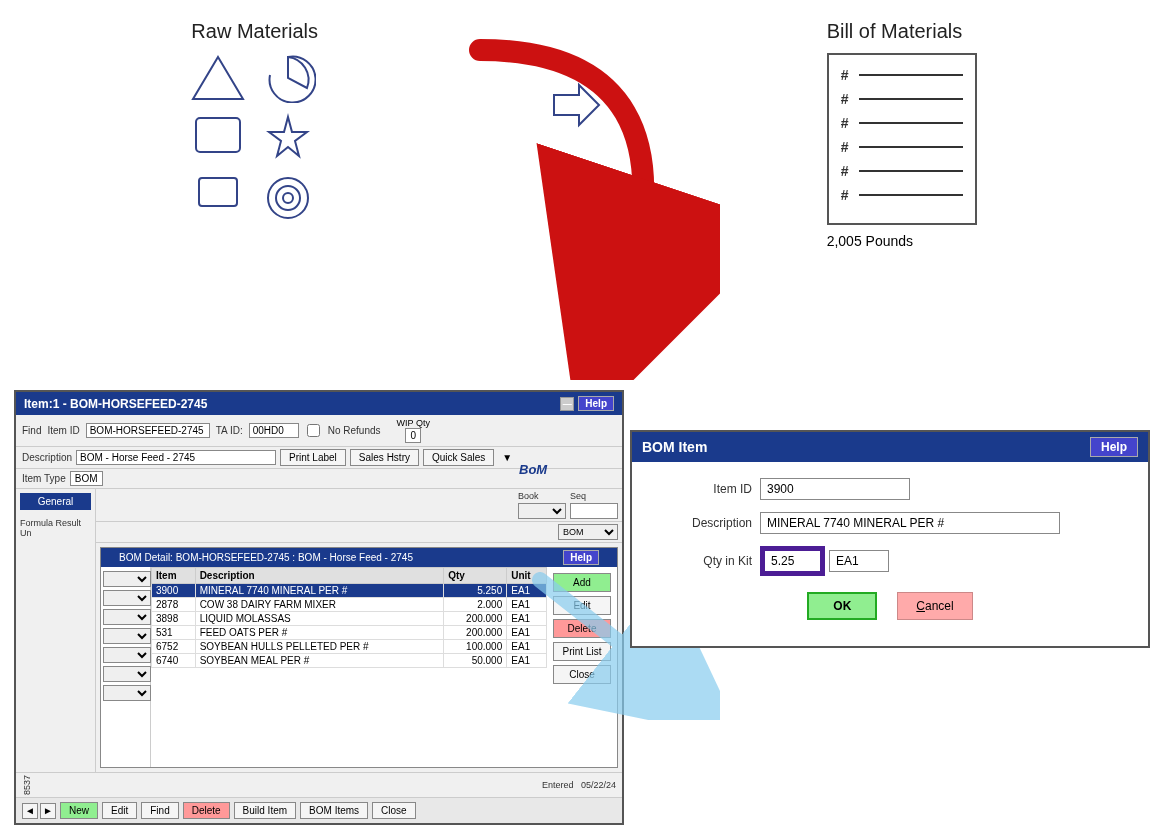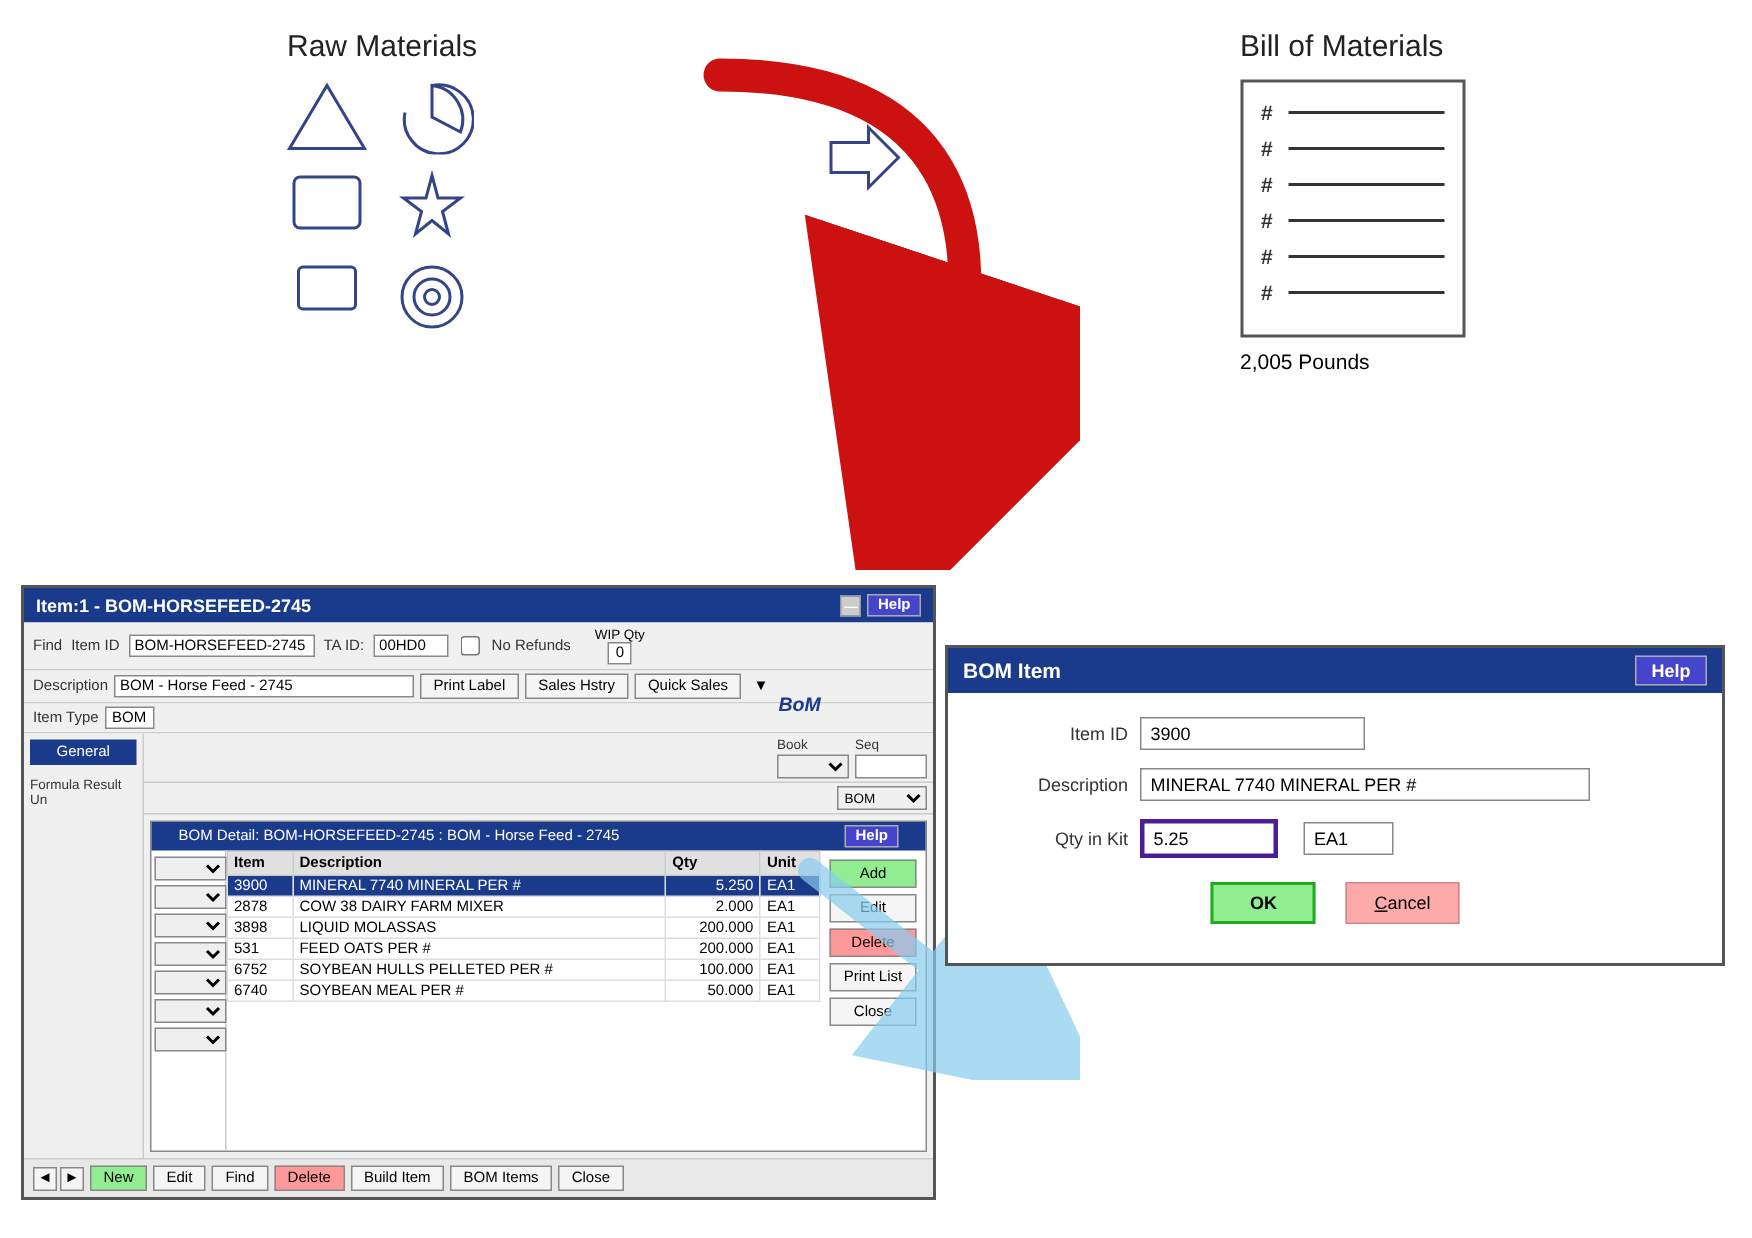--- a/index.html
+++ b/index.html
@@ -369,25 +369,25 @@
       font-size: 12px;
       flex: 1;
       max-width: 300px;
     }
     .qty-row {
       display: flex;
       align-items: center;
       margin-bottom: 16px;
     }
     .qty-input {
-      border: 3px solid #4c1d95;
+      border: 5px solid #4c1d95;
       padding: 3px 6px;
       font-size: 12px;
-      width: 92px;
-      margin-right: 17px;
+      width: 65px;
+      margin-right: 4px;
     }
     .ea-input {
       border: 1px solid #888;
       padding: 3px 6px;
       font-size: 12px;
       width: 60px;
     }
     .dialog-btns {
       display: flex;
       justify-content: center;
@@ -648,20 +648,28 @@
             <button class="action-btn btn-edit">Edit</button>
             <button class="action-btn btn-delete">Delete</button>
             <button class="action-btn btn-print">Print List</button>
             <button class="action-btn btn-close">Close</button>
           </div>
         </div>
       </div>
     </div>
   </div>
 
+  <div class="bottom-bar">
+    <span class="side-num">8537</span>
+    <span class="entered-label">
+      <span>Entered</span>
+      &nbsp;
+      <span>05/22/24</span>
+    </span>
+  </div>
 
   <div class="footer-btn-row">
     <div class="footer-nav">
       <span class="nav-btn">◄</span>
       <span class="nav-btn">►</span>
     </div>
     <button class="footer-btn footer-btn-new">New</button>
     <button class="footer-btn">Edit</button>
     <button class="footer-btn">Find</button>
     <button class="footer-btn footer-btn-del">Delete</button>

